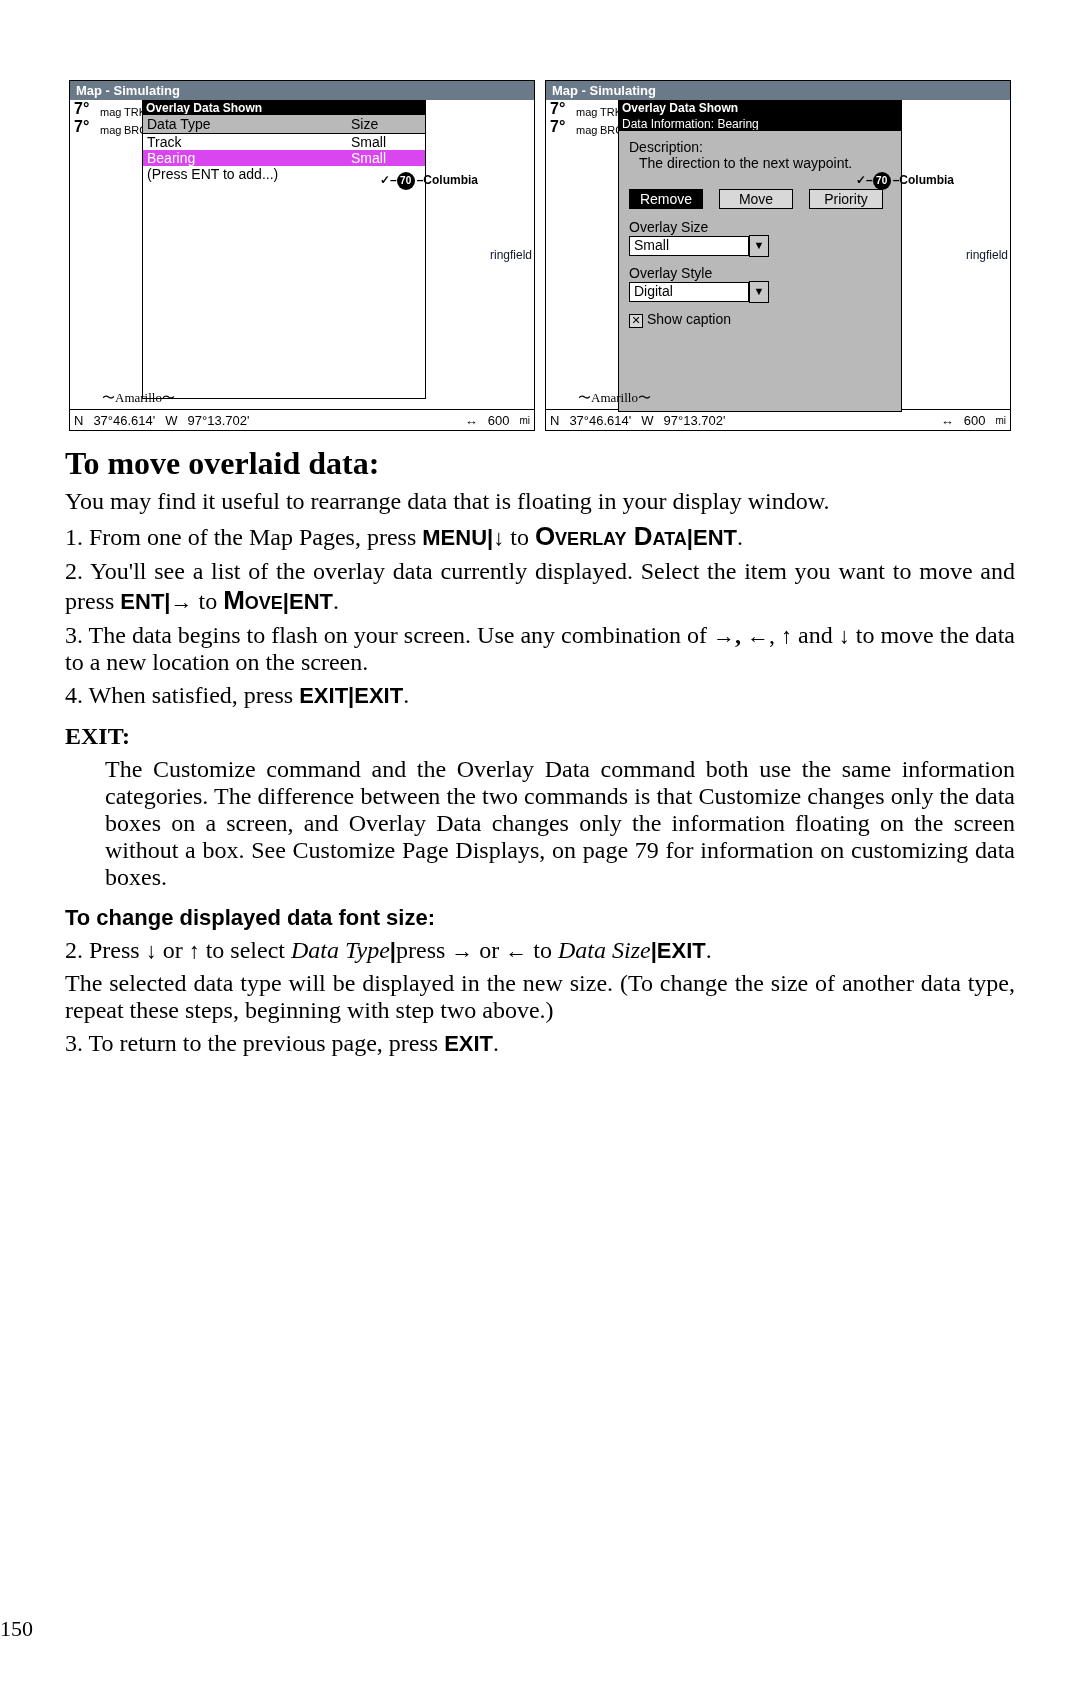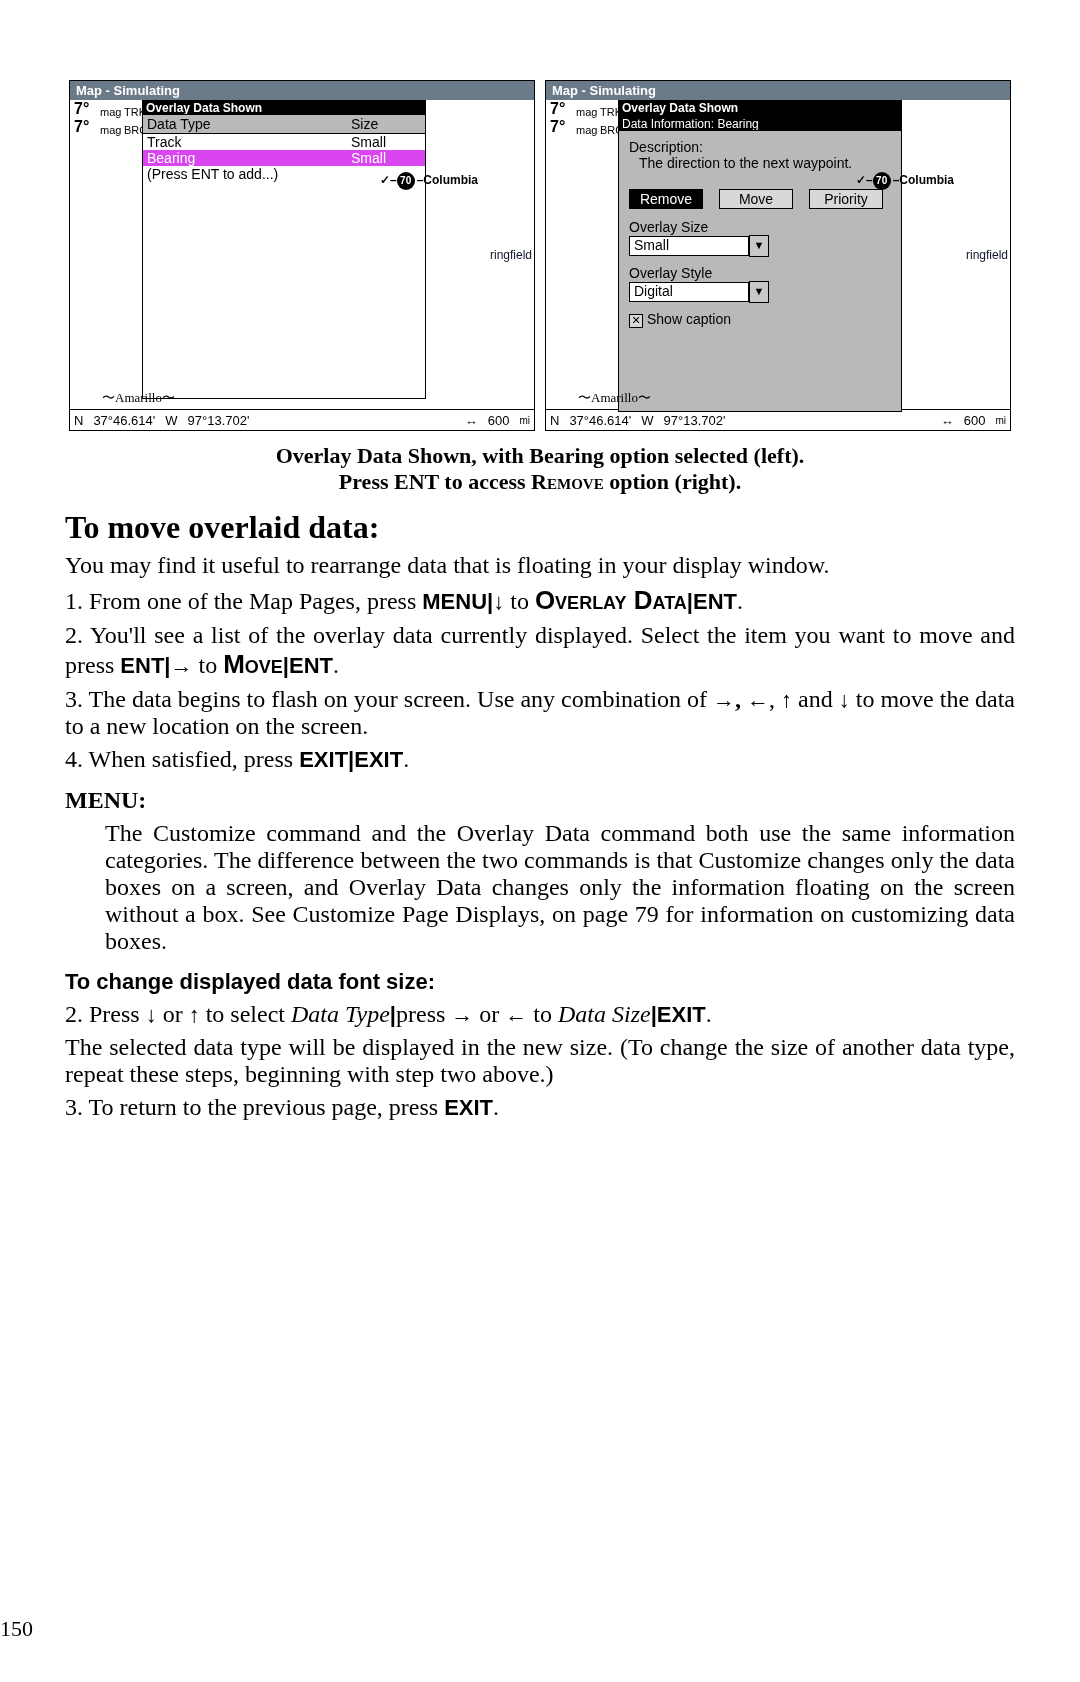--- a/index.html
+++ b/index.html
@@ -386,24 +386,20 @@
         <span>W</span>
         <span>97°13.702'</span>
         <span class="sp"></span>
         <span>↔</span>
         <span>600</span>
         <span style="font-size:10px">mi</span>
       </div>
     </div>
   </div>
 
-  <div class="caption">
-    <span>Overlay Data Shown, with Bearing option selected (left).</span><br>
-    <span>Press </span><span>ENT</span><span> to access </span><span class="sc">Remove</span><span> option (right).</span>
-  </div>
 
   <div class="heading">To move overlaid data:</div>
   <p class="body">You may find it useful to rearrange data that is floating in your display window.</p>
 
   <p class="body">
     <span>1. From one of the Map Pages, press </span><span class="b">MENU</span><span class="b">|</span><span class="arrow">↓</span><span> to </span><span class="sc">Overlay Data</span><span class="b">|</span><span class="b">ENT</span><span>.</span>
   </p>
 
   <p class="body">
     <span>2. You'll see a list of the overlay data currently displayed. Select the item you want to move and press </span><span class="b">ENT</span><span class="b">|</span><span class="arrow">→</span><span> to </span><span class="sc">Move</span><span class="b">|</span><span class="b">ENT</span><span>.</span>
@@ -412,21 +408,21 @@
   <p class="body">
     <span>3. The data begins to flash on your screen. Use any combination of </span><span class="arrow">→</span><b>,</b>
     <span class="arrow">←</span><span>,</span>
     <span class="arrow">↑</span><span> and </span><span class="arrow">↓</span><span> to move the data to a new location on the screen.</span>
   </p>
 
   <p class="body">
     <span>4. When satisfied, press </span><span class="b">EXIT</span><span class="b">|</span><span class="b">EXIT</span><span>.</span>
   </p>
 
-  <div class="notehead">MENU:</div>
+  <div class="notehead">EXIT:</div>
   <div class="noteblock">
     <p class="body">The Customize command and the Overlay Data command both use the same information categories. The difference between the two commands is that Customize changes only the data boxes on a screen, and Overlay Data changes only the information floating on the screen without a box. See Customize Page Displays, on page 79 for information on customizing data boxes.</p>
   </div>
 
   <div class="sans-head">To change displayed data font size:</div>
 
 
   <p class="body">
     <span>2. Press </span><span class="arrow">↓</span><span> or </span><span class="arrow">↑</span><span> to select </span><span class="i">Data Type</span><span class="b">|</span><span>press </span><span class="arrow">→</span><span> or </span><span class="arrow">←</span><span> to </span><span class="i">Data Size</span><span class="b">|</span><span class="b">EXIT</span><span>.</span>
   </p>

